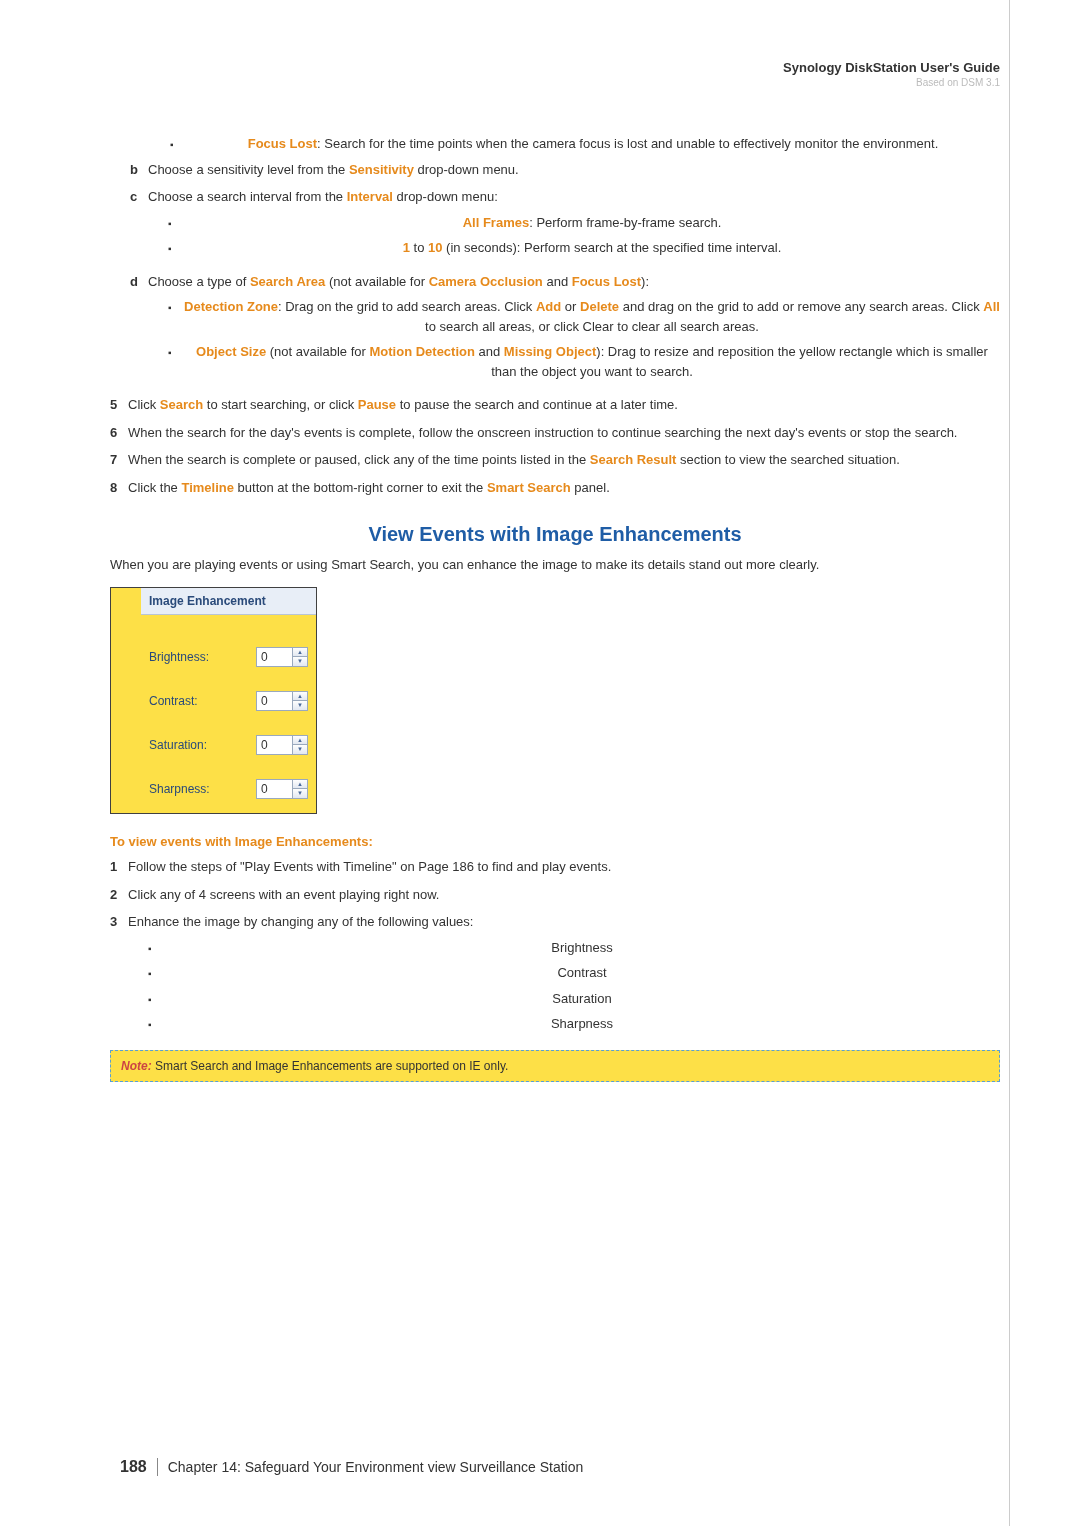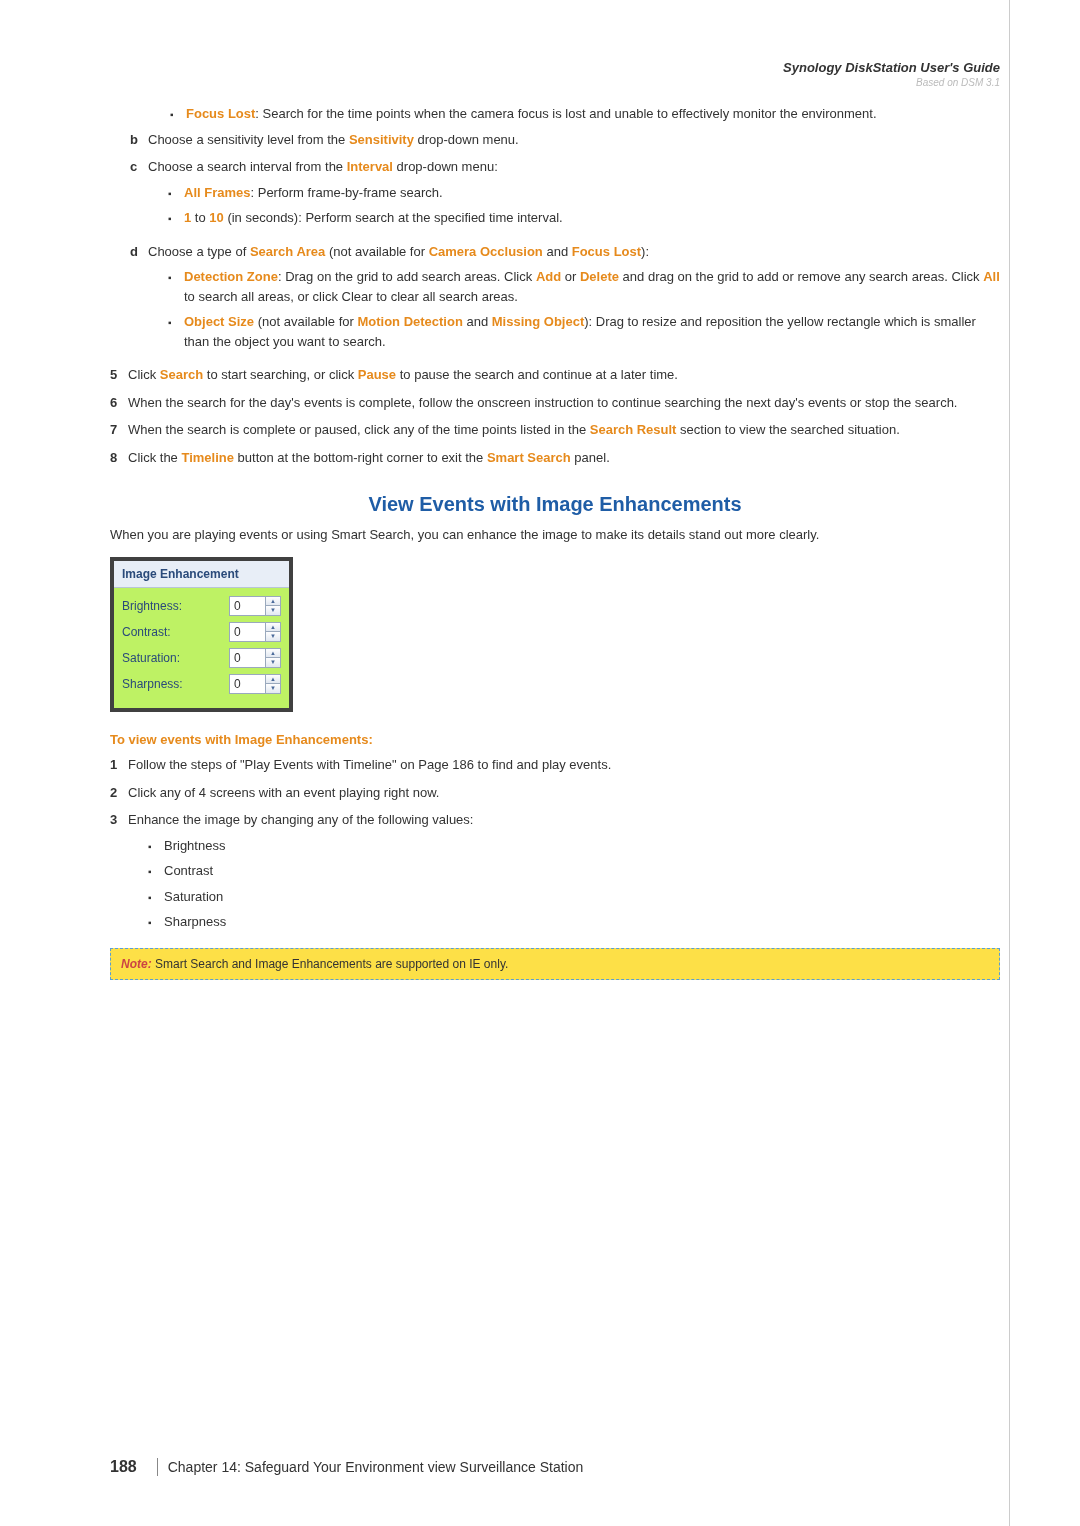--- a/index.html
+++ b/index.html
@@ -12,22 +12,21 @@
   }
   .page {
     width: 1080px;
     height: 1526px;
     position: relative;
     box-sizing: border-box;
     padding: 60px 80px 40px 110px;
   }
   .header {
     text-align: right;
-    margin-bottom: 16px;
-    font-style: italic;
+    margin-bottom: 46px;
   }
   .header-title {
     font-weight: bold;
     font-size: 13px;
     color: #333;
   }
   .header-sub {
     font-size: 10px;
     color: #bbb;
     margin-top: 2px;
@@ -58,55 +57,58 @@
   }
   .letter {
     font-weight: bold;
     min-width: 18px;
   }
   .li-body { flex: 1; }
   .bullet-list {
     margin: 6px 0 6px 20px;
     padding: 0;
     list-style: none;
+    text-align: center;
   }
   .bullet-list li {
     position: relative;
     padding-left: 16px;
     margin-bottom: 6px;
   }
   .bullet-list li::before {
     content: "▪";
     position: absolute;
     left: 0;
     font-size: 10px;
     top: 3px;
   }
   .panel {
-    border: 4px solid #404040;
+    border: 1px solid #404040;
     width: 175px;
     margin: 12px 0 18px 0;
-    background: #bef264;
+    background: #fde047;
+    padding-left: 30px;
   }
   .panel-header {
     background: #e8eef7;
     border-bottom: 1px solid #b8c5d6;
     padding: 4px 8px;
     font-weight: bold;
     font-size: 12px;
     color: #2a4a7a;
   }
   .panel-body {
     padding: 8px;
   }
   .panel-row {
     display: flex;
     align-items: center;
     justify-content: space-between;
     margin-bottom: 6px;
+    margin-top: 24px;
   }
   .panel-label {
     color: #2a4a7a;
     font-size: 12px;
   }
   .spinner {
     display: flex;
     align-items: stretch;
     border: 1px solid #9aa9bd;
     width: 50px;
@@ -160,23 +162,24 @@
     bottom: 50px;
     left: 110px;
     right: 80px;
     display: flex;
     align-items: center;
     font-size: 14px;
   }
   .page-num {
     font-weight: bold;
     font-size: 16px;
-    padding-right: 20px;
+    padding-right: 10px;
     border-right: 1px solid #888;
     margin-right: 10px;
+    margin-left: 10px;
   }
   .side-border {
     position: absolute;
     right: 70px;
     top: 0;
     bottom: 0;
     width: 1px;
     background: #ccc;
   }
 </style>

